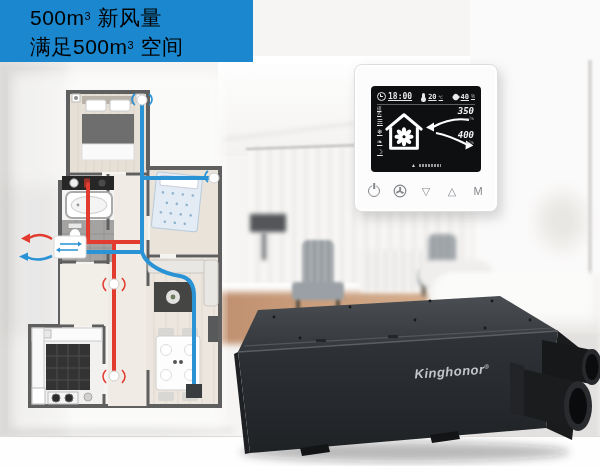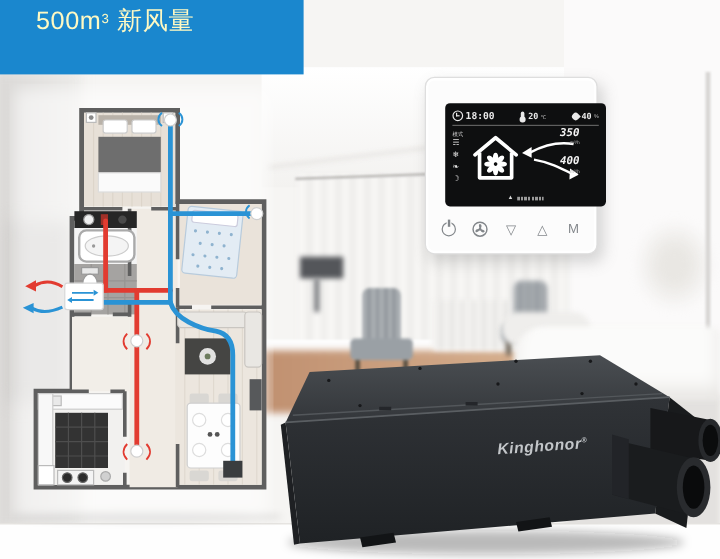--- a/index.html
+++ b/index.html
@@ -30,33 +30,33 @@
       background:repeating-linear-gradient(90deg,#a7acb0 0 4px,#969ba0 4px 7px);}
   .chair .seat{position:absolute;border-radius:4px;background:#9aa0a5;}
   .chair .leg{position:absolute;width:4px;background:#5c5244;}
   .bg-sofa-arm{left:418px;top:260px;width:74px;height:28px;background:#efeeec;border-radius:14px;filter:blur(2px);}
   .bg-sofa{left:428px;top:272px;width:172px;height:62px;background:#fbfbfa;border-radius:26px 8px 0 0;
       box-shadow:inset 0 -10px 14px #e7e5e2;filter:blur(2px);}
   .bg-bottom{left:0;top:436px;width:600px;height:30px;background:#fefefe;border-top:1px solid #e0deda;}
   .plan-shadow{left:10px;top:426px;width:226px;height:9px;background:rgba(0,0,0,.10);border-radius:50%;filter:blur(3px);}
 
   
-  .banner{left:0;top:0;width:253px;height:62px;background:var(--banner-blue,#1a87ce);color:#fef9c3;
+  .banner{left:0;top:0;width:253px;height:62px;background:var(--banner-blue,#1a87ce);color:#000000;
       padding:5px 0 0 30px;box-sizing:border-box;}
   .banner-line{font-size:21px;line-height:26px;letter-spacing:0.5px;}
   .banner-line sup{font-size:11px;position:relative;top:-0.45em;vertical-align:baseline;}
 
   
   .floorplan{left:8px;top:70px;width:220px;height:366px;}
 
   
   .t-panel{left:354px;top:64px;width:142px;height:146px;background:#fcfcfc;border:1px solid #dedede;
       border-radius:8px;box-shadow:4px 6px 12px rgba(120,120,120,.30), inset 0 0 0 2px #ffffff;}
-  .lcd{position:absolute;left:16px;top:21px;width:134px;height:86px;background:var(--lcd-bg,#0e0f10);
-      border-radius:4px;padding:5px 6px;box-sizing:border-box;color:#e9e9e9;}
+  .lcd{position:absolute;left:16px;top:21px;width:110px;height:86px;background:var(--lcd-bg,#0e0f10);
+      border-radius:4px;padding:5px 6px;box-sizing:border-box;color:#e9e9e9;text-decoration:underline;}
   .lcd-top{display:flex;justify-content:space-between;align-items:center;height:11px;}
   .lcd-item{display:inline-flex;align-items:center;gap:2px;}
   .lcd-time{font-family:"DejaVu Sans Mono",monospace;font-size:8px;font-weight:bold;}
   .lcd-num{font-family:"DejaVu Sans Mono",monospace;font-size:7px;font-weight:bold;}
   .lcd-unit{font-size:4.5px;color:#bdbdbd;}
   .ic-clock{width:7px;height:7px;border:1px solid #e9e9e9;border-radius:50%;position:relative;display:inline-block;}
   .ic-clock::before{content:"";position:absolute;left:2.4px;top:1.1px;width:1px;height:2.8px;background:#e9e9e9;}
   .ic-clock::after{content:"";position:absolute;left:2.4px;top:2.9px;width:2.2px;height:1px;background:#e9e9e9;}
   .ic-thermo{width:2.6px;height:7px;background:#e9e9e9;border-radius:2px;position:relative;display:inline-block;margin-right:1.5px;}
   .ic-thermo::after{content:"";position:absolute;left:-1.1px;bottom:-1.6px;width:4.6px;height:4.6px;border-radius:50%;background:#e9e9e9;}
@@ -124,20 +124,21 @@
     <span class="leg" style="left:4px;top:50px;height:12px;"></span>
     <span class="leg" style="left:40px;top:50px;height:12px;"></span>
   </div>
   <div class="abs bg-sofa-arm"></div>
   <div class="abs bg-sofa"></div>
   <div class="abs bg-bottom"></div>
   <div class="abs plan-shadow"></div>
 
   <div class="abs banner">
     <div class="banner-line"><span>500m</span><sup>3</sup><span> 新风量</span></div>
+    <div class="banner-line"><span>满足500m</span><sup>3</sup><span> 空间</span></div>
   </div>
 
   <svg class="abs floorplan" viewBox="0 0 220 366">
     <defs>
         <filter id="pblur" x="-20%" y="-20%" width="140%" height="140%">
           <feGaussianBlur stdDeviation="6"></feGaussianBlur>
         </filter>
       </defs>
     <rect x="4" y="4" width="212" height="358" rx="6" fill="#ffffff" opacity="0.55" filter="url(#pblur)"></rect>
 

